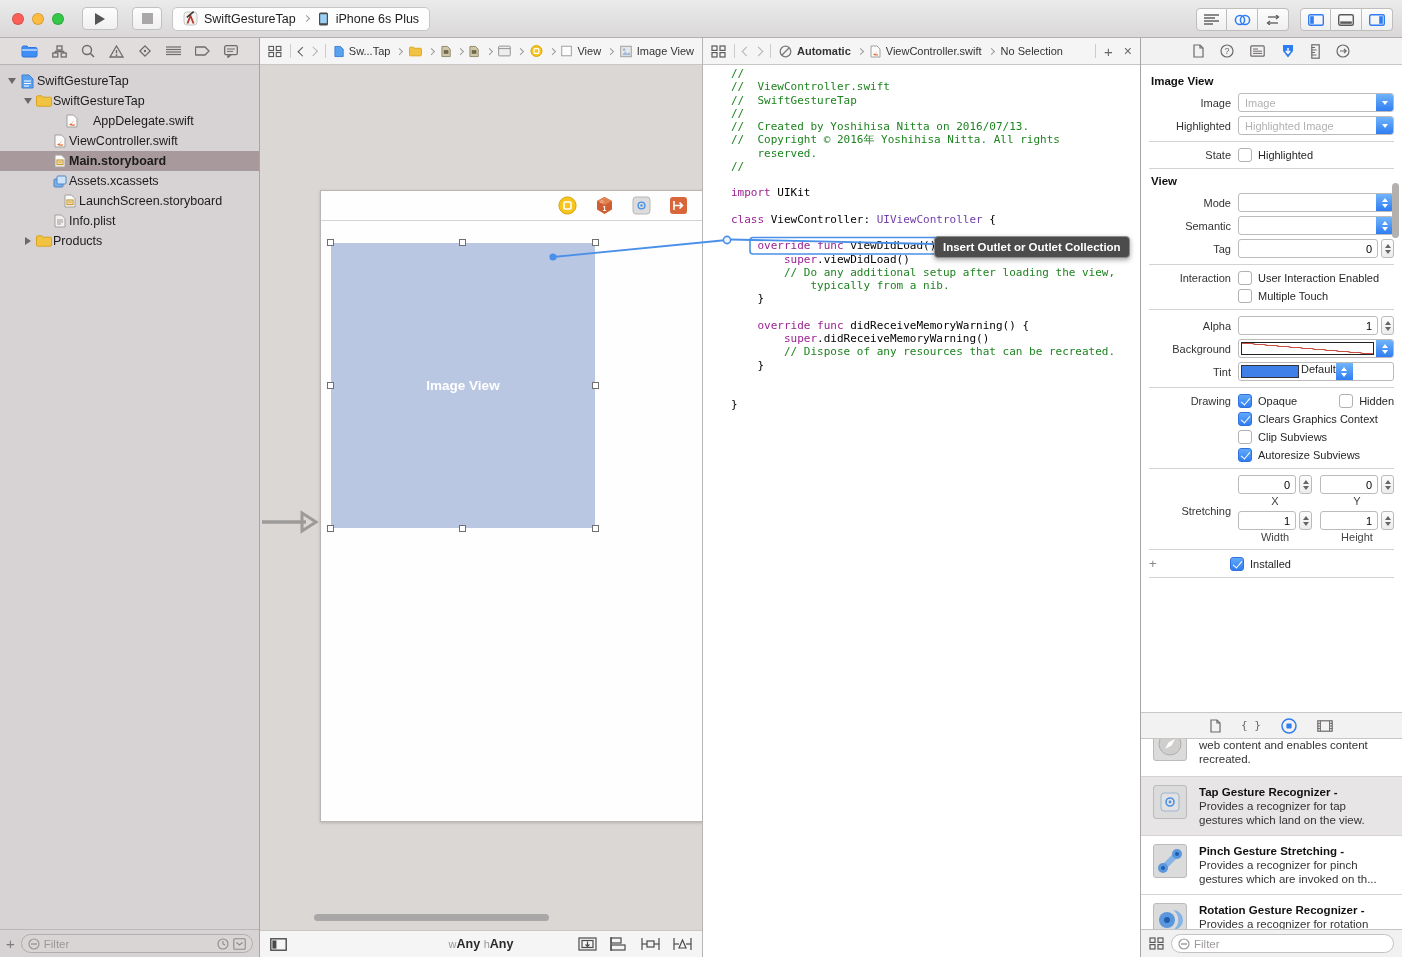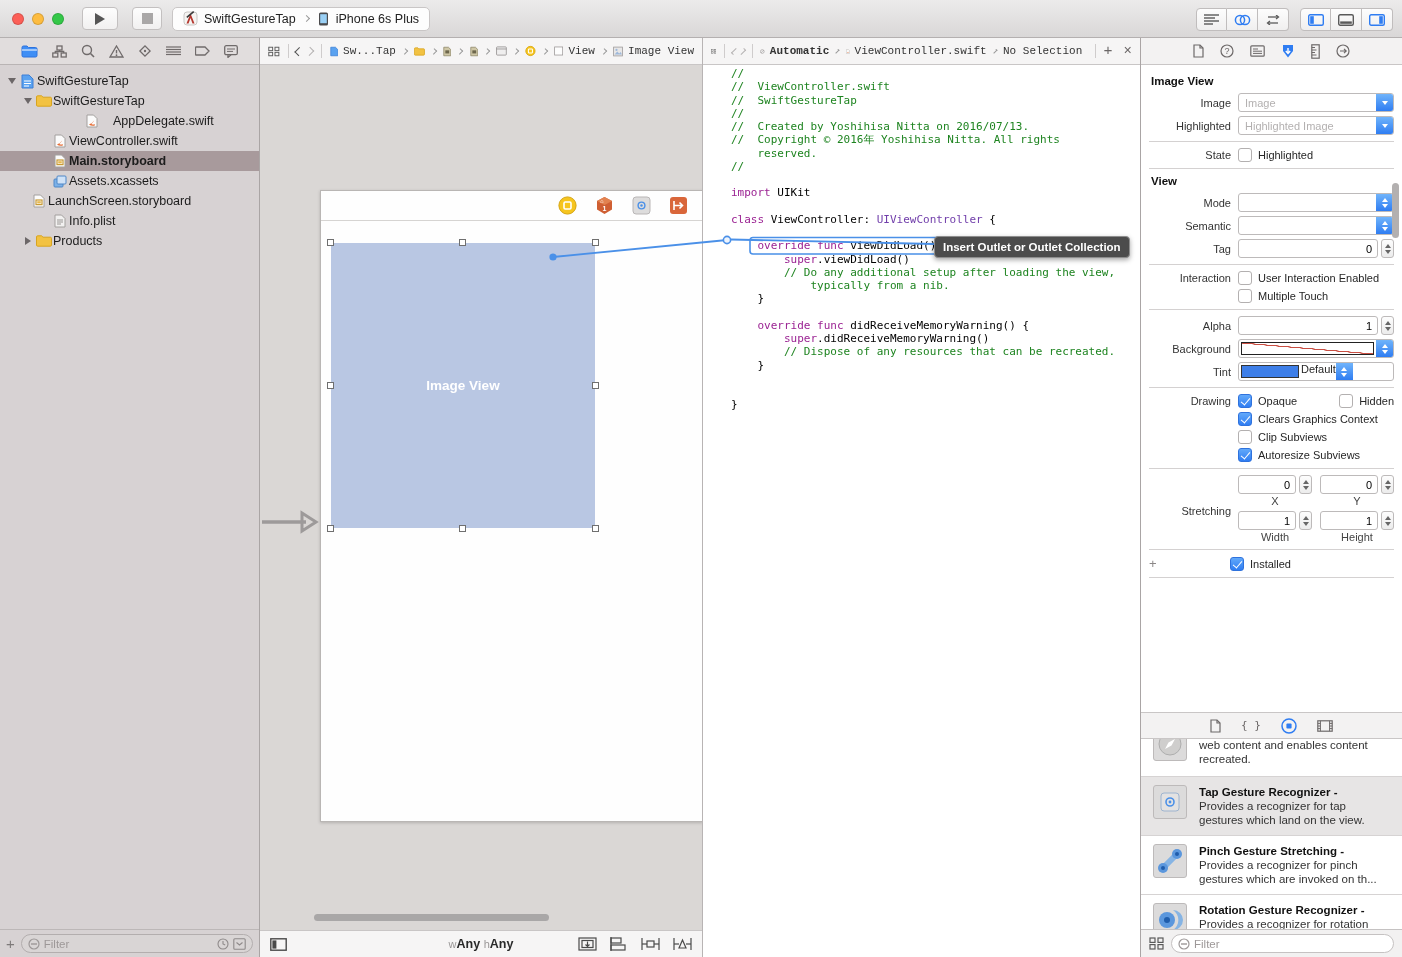--- a/index.html
+++ b/index.html
@@ -31,21 +31,21 @@
   .seg .cell:last-child { border-radius:0 4px 4px 0; }
   #editor-seg { left:1196px; } #panel-seg { left:1300px; }
 
   
   #navigator { position:absolute; left:0; top:38px; width:260px; height:919px; background:#d7d2d3; border-right:1px solid #aaa5a5; }
   #canvas-pane { position:absolute; left:260px; top:38px; width:442px; height:919px; background:#dad7d5; overflow:hidden; }
   #editor-pane { position:absolute; left:702px; top:38px; width:438px; height:919px; background:#ffffff; border-left:1px solid #b8b4b4; overflow:hidden;}
   #inspector { position:absolute; left:1140px; top:38px; width:262px; height:919px; background:#fff; border-left:1px solid #aaa5a5; }
 
   .jumpbar { height:27px; display:flex; align-items:center; padding:0 8px; gap:5px;
-    background:#f6f5f5; border-bottom:1px solid #c9c6c6; font-size:11px; color:#333; white-space:nowrap;font-family:Liberation Mono, monospace; }
+    background:#f6f5f5; border-bottom:1px solid #c9c6c6; font-size:11px; color:#333; white-space:nowrap; }
   .vline { width:1px; height:14px; background:#cfcccc; margin:0 3px; }
   .chev { width:7px; height:7px; border-left:1.6px solid #555; border-bottom:1.6px solid #555; transform:rotate(45deg); }
   .chev.fwd { transform:rotate(225deg); border-color:#b5b2b2; }
   .chev.dis { border-color:#b5b2b2; }
   .crumb-sep { width:5px; height:5px; border-right:1.4px solid #999; border-top:1.4px solid #999; transform:rotate(45deg); margin:0 2px; }
   .grid-icon { width:15px; height:13px; display:inline-block; }
 
   
   #nav-tabs { height:27px; background:#e1dddd; border-bottom:1px solid #b9b4b4; display:flex; align-items:center; justify-content:space-around; padding:0 14px; }
   #nav-tree { padding-top:6px; }
@@ -296,21 +296,21 @@
         <span class="disc">
           <span class="open"></span>
         </span>
         <span class="nav-ic">
           <svg width="16" height="12" viewBox="0 0 16 12">
             <path d="M0.5 2 Q0.5 0.8 1.7 0.8 L5.6 0.8 L7 2.2 L14.3 2.2 Q15.5 2.2 15.5 3.4 L15.5 10 Q15.5 11.2 14.3 11.2 L1.7 11.2 Q0.5 11.2 0.5 10 Z" fill="#f2c242" stroke="#d8a41f"></path>
           </svg>
         </span>
         <span>SwiftGestureTap</span>
       </div>
-      <div class="nav-row" style="padding-left: 58px; gap: 12px;">
+      <div class="nav-row" style="padding-left: 38px; gap: 12px;">
         <span class="disc"></span>
         <span class="nav-ic">
           <svg width="12" height="14" viewBox="0 0 12 14">
             <path d="M1 1 L7.5 1 L11 4.5 L11 13 L1 13 Z" fill="#fbfbfb" stroke="#a3a09e"></path>
             <path d="M3 10.5 Q6.5 9.3 8.3 6.3 Q7 8.8 5.3 10 Q7.6 11 8.8 10 L8.8 11.5 Q5.4 12.3 3 10.5 Z" fill="#e66b32"></path>
           </svg>
         </span>
         <span>AppDelegate.swift</span>
       </div>
       <div class="nav-row" style="padding-left: 38px;">
@@ -337,21 +337,21 @@
       <div class="nav-row" style="padding-left: 38px;">
         <span class="disc"></span>
         <span class="nav-ic">
           <svg width="14" height="13" viewBox="0 0 14 13">
             <rect x="1" y="4" width="9" height="8" rx="1" fill="#7cb1e8" stroke="#4f87c6"></rect>
             <rect x="4" y="1" width="9" height="8" rx="1" fill="#cfe2f7" stroke="#4f87c6"></rect>
           </svg>
         </span>
         <span>Assets.xcassets</span>
       </div>
-      <div class="nav-row" style="padding-left: 17px;">
+      <div class="nav-row" style="padding-left: 48px;">
         <span class="disc"></span>
         <span class="nav-ic">
           <svg width="12" height="14" viewBox="0 0 12 14">
             <path d="M1 1 L7.5 1 L11 4.5 L11 13 L1 13 Z" fill="#fbfbfb" stroke="#a3a09e"></path>
             <rect x="3" y="6" width="6" height="4.6" fill="none" stroke="#c79a35" stroke-width="1.2"></rect>
             <rect x="4.2" y="7.2" width="3.6" height="2.2" fill="#e8b84b"></rect>
           </svg>
         </span>
         <span>LaunchScreen.storyboard</span>
       </div>

